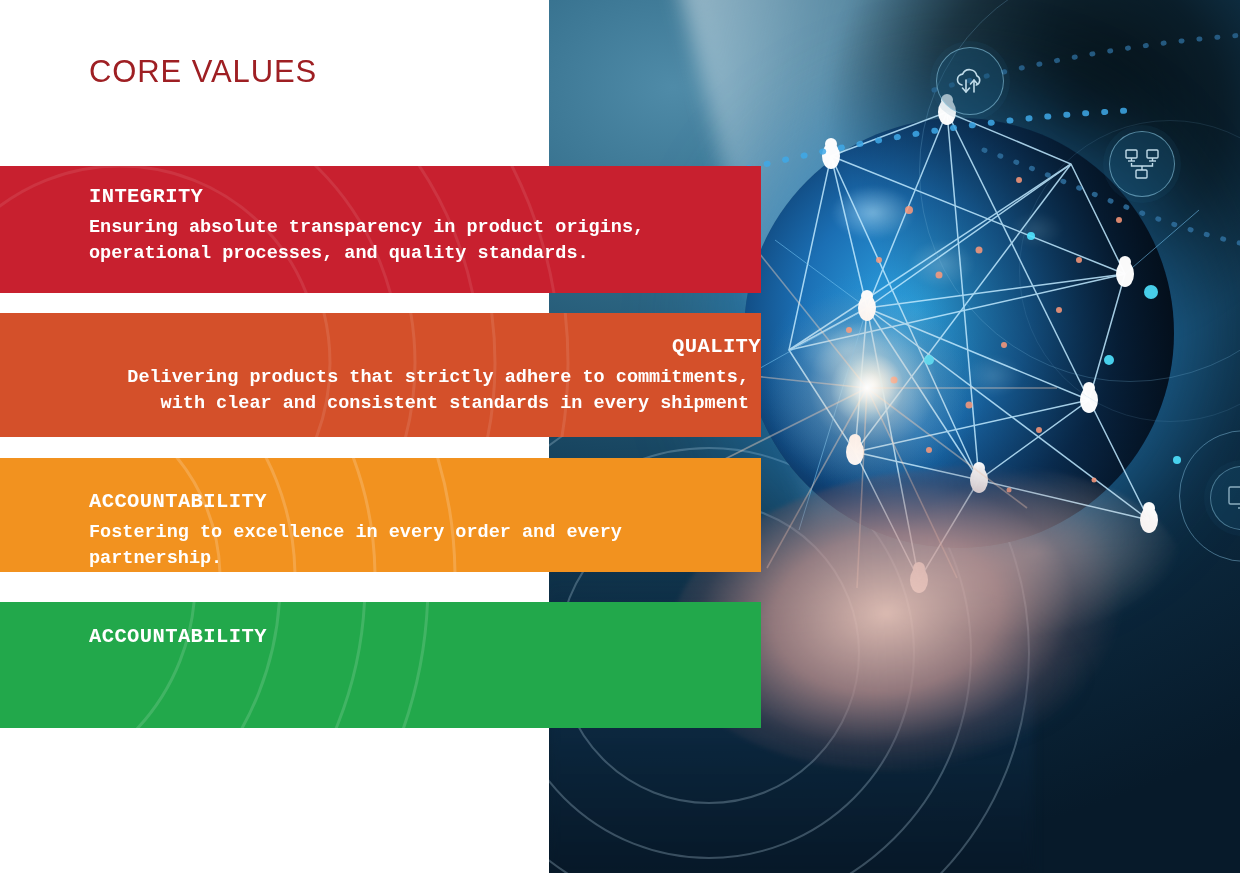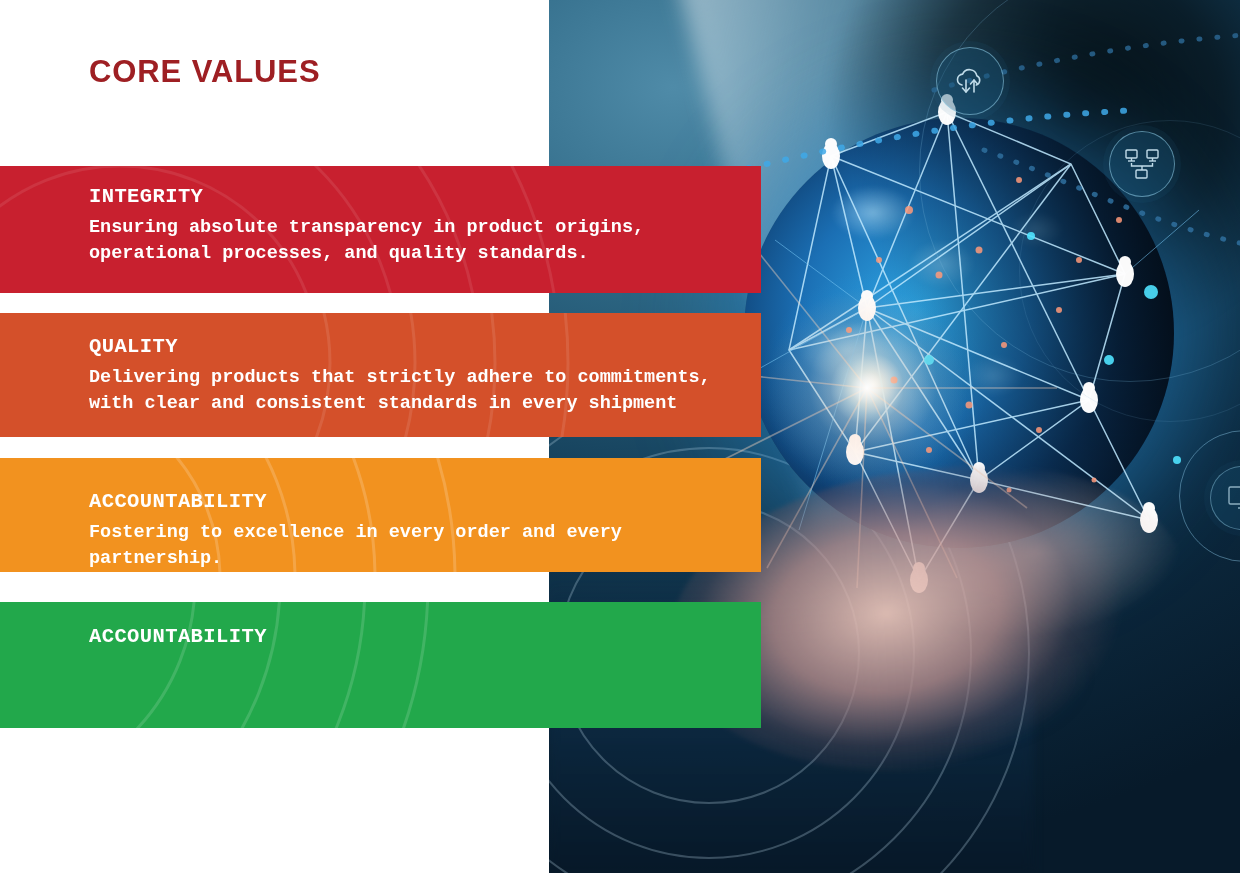--- a/index.html
+++ b/index.html
@@ -92,21 +92,21 @@
   .hud svg{opacity:.92;}
   .ring{position:absolute;border-radius:50%;border:1px solid rgba(120,180,215,.26);}
   .dotline{position:absolute;height:5px;pointer-events:none;opacity:.85;}
 
   
   .arcs-photo{position:absolute;left:-180px;bottom:-120px;width:680px;height:680px;pointer-events:none;opacity:.28;}
 
   
   .heading{
     position:absolute;left:89px;top:54px;
-    font-size:31px;font-weight:bold;letter-spacing:.9px;
+    font-size:31px;font-weight:normal;letter-spacing:.9px;
     color:#9E1F23;
   }
 
   
   .band{
     position:absolute;left:0;width:761px;
     overflow:hidden;
     color:#ffffff;
     font-family:Liberation Mono, monospace;
   }
@@ -310,21 +310,21 @@
         <circle cx="450" cy="450" r="360"></circle>
           <circle cx="450" cy="450" r="440"></circle>
       </g>
     </svg>
     <div class="band-inner">
       <h3>INTEGRITY</h3>
       <p>Ensuring absolute transparency in product origins, operational processes, and quality standards.</p>
     </div>
   </div>
 
-  <div class="band" id="band-1" style="top:313px;height:124px;background:#D4502A;padding-top:23px;box-sizing:border-box;">
+  <div class="band" id="band-1" style="top:313px;height:124px;background:#D4502A;padding-top:23px;box-sizing:border-box;text-align:right;">
     <svg class="band-arcs" style="top:-400px;" viewBox="0 0 900 900">
       <g fill="none" stroke="#ffffff" stroke-opacity=".10" stroke-width="3">
         <circle cx="450" cy="450" r="210"></circle>
           <circle cx="450" cy="450" r="295"></circle>
         <circle cx="450" cy="450" r="375"></circle>
           <circle cx="450" cy="450" r="448"></circle>
       </g>
     </svg>
     <div class="band-inner">
       <h3>QUALITY</h3>

